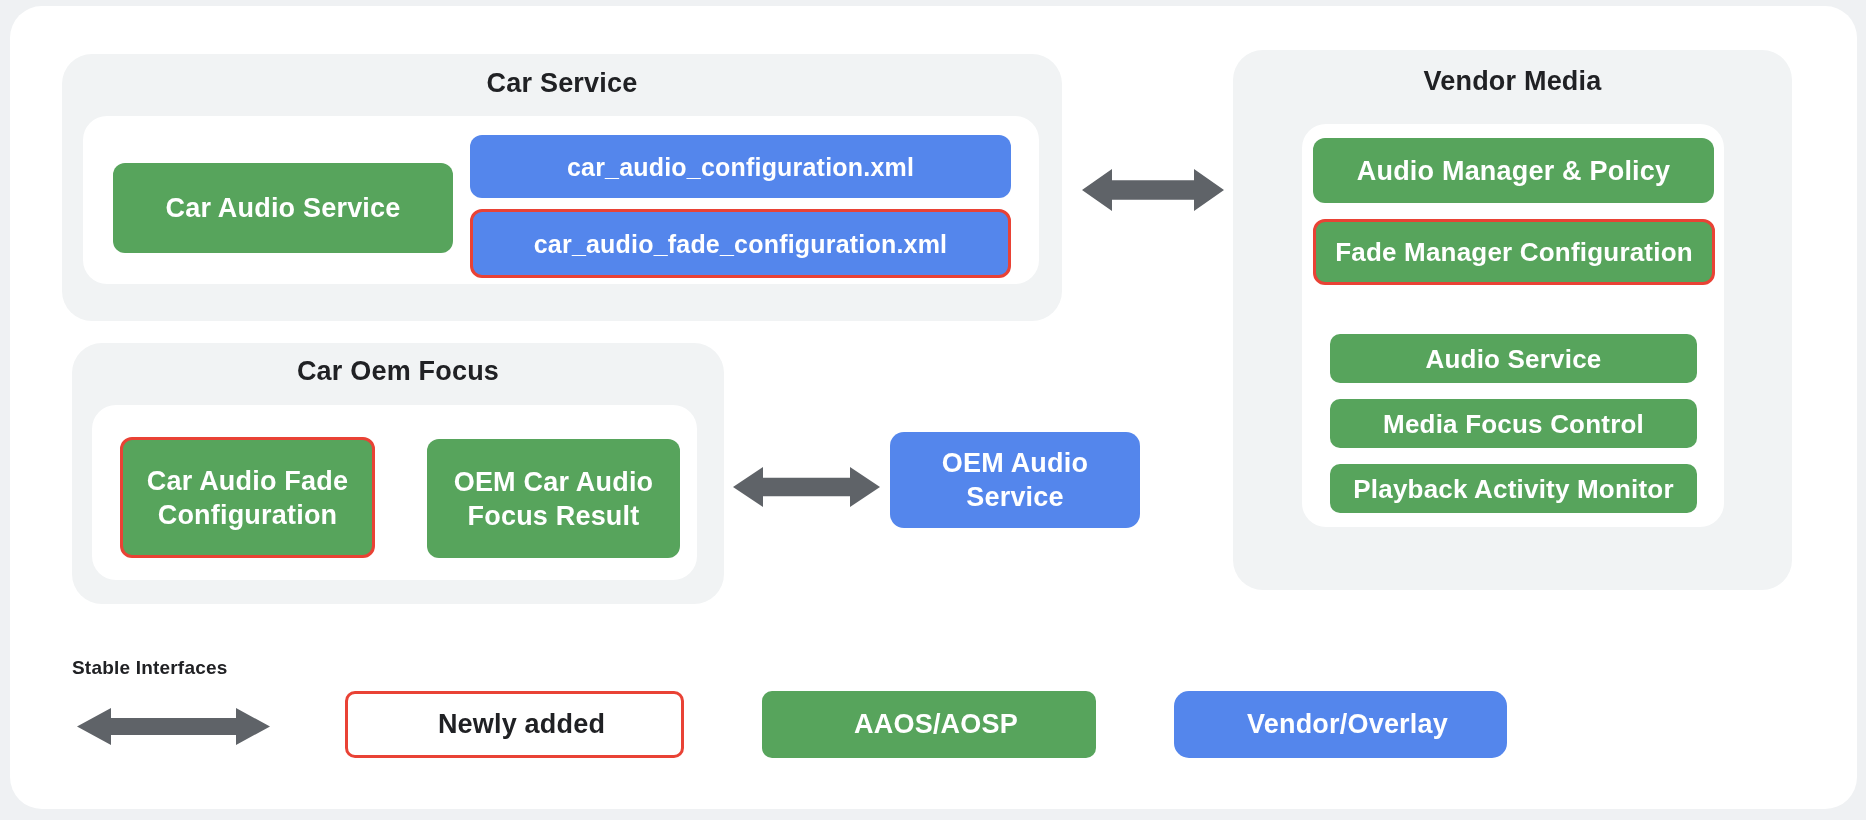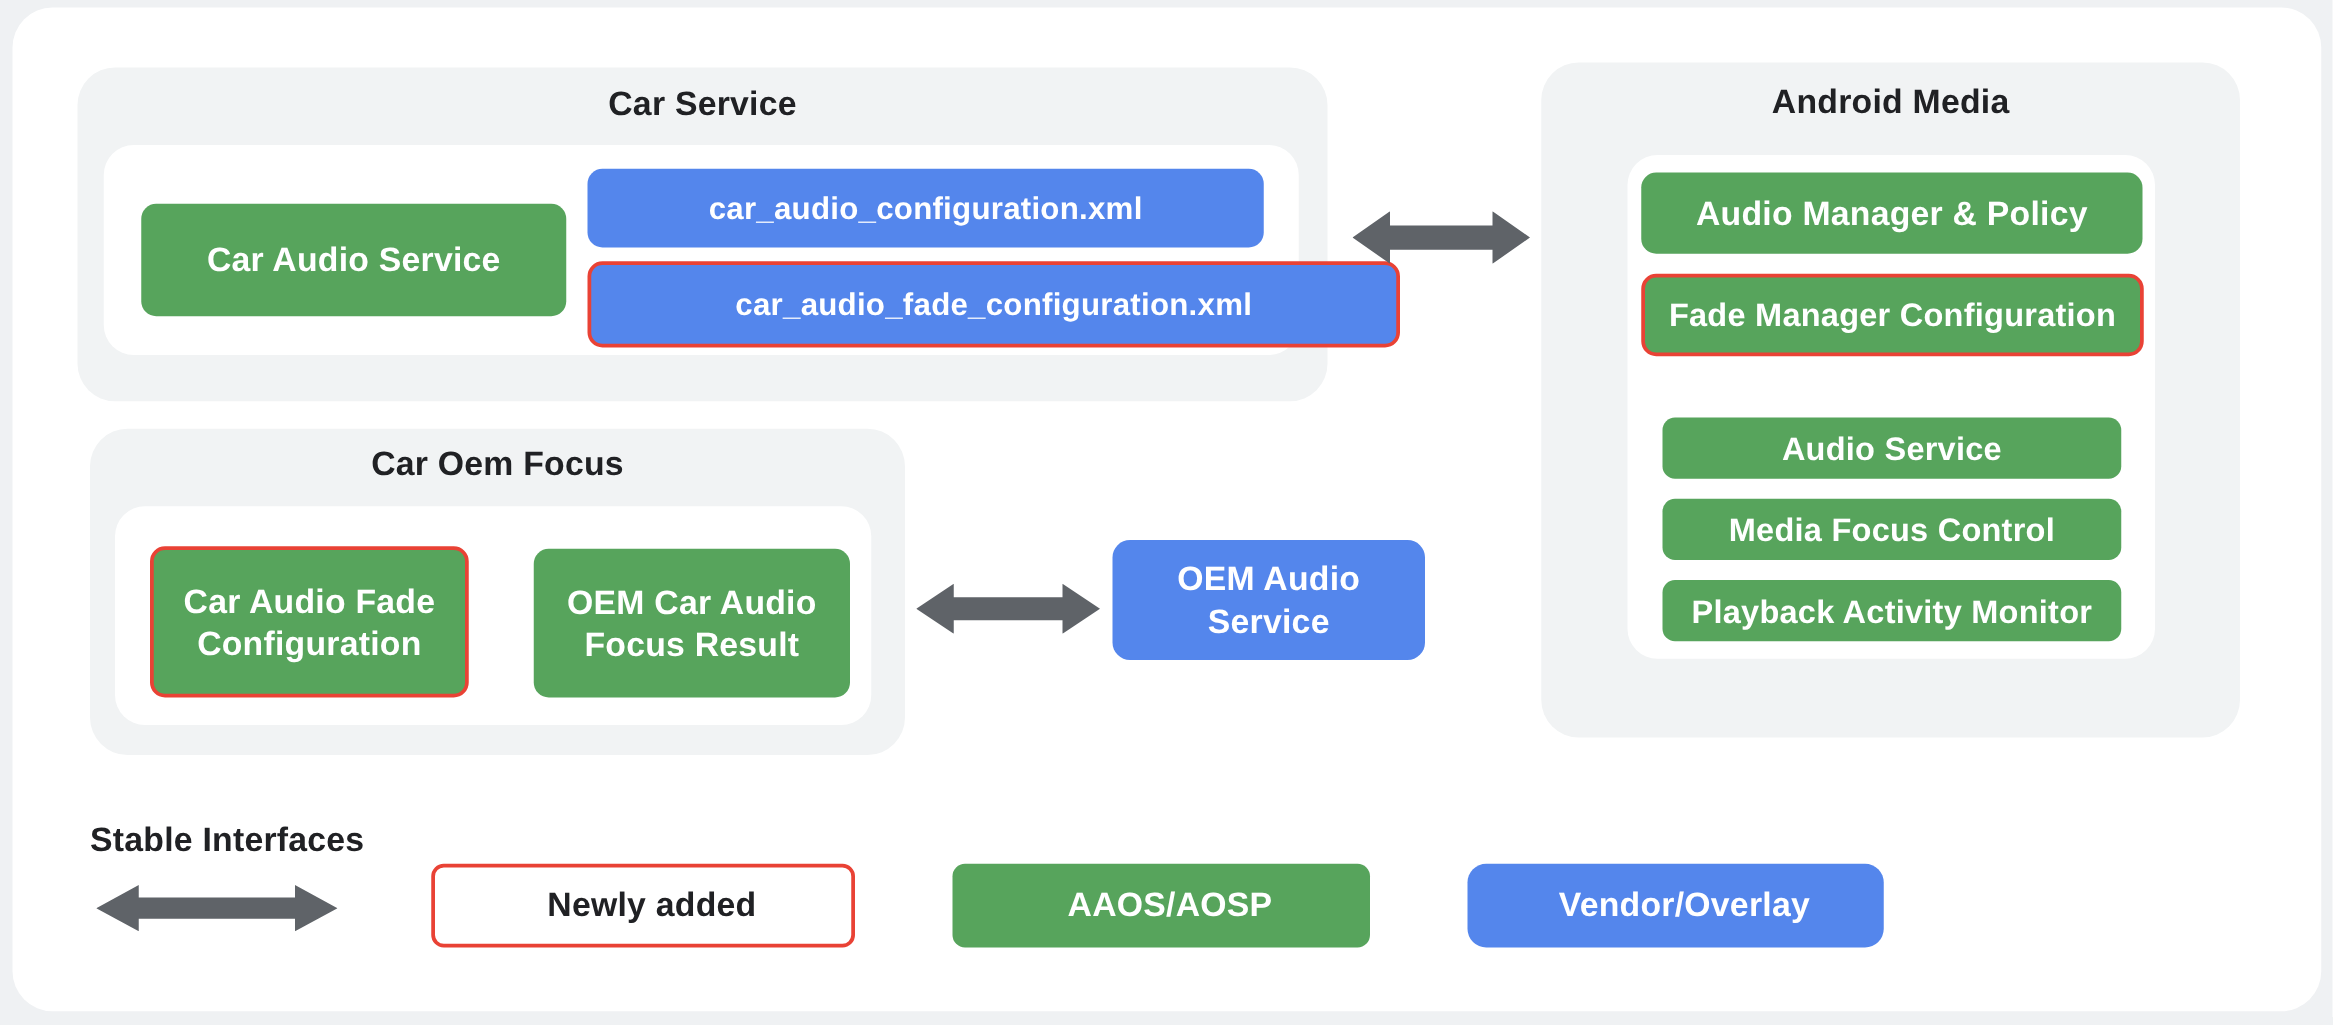--- a/index.html
+++ b/index.html
@@ -35,55 +35,55 @@
     font-size:27px;line-height:34px;border-radius:12px;letter-spacing:.2px;
   }
   .green{background:var(--green);}
   .blue{background:var(--blue);}
   .red-outline{border:3px solid var(--red-outline);}
   .xml{font-size:25px;}
   .narrow{border-radius:10px;font-size:26px;}
   .arrow{position:absolute;color:var(--arrow);}
   .arrow svg{display:block;}
   .legend-label{
-    position:absolute;font-size:27px;font-weight:bold;color:var(--title-text);
+    position:absolute;font-size:19px;font-weight:bold;color:var(--title-text);
     letter-spacing:.2px;
   }
   .legend-box{
     position:absolute;display:flex;align-items:center;justify-content:center;
     font-size:27px;font-weight:bold;border-radius:10px;letter-spacing:.2px;padding-left:14px;
   }
   .legend-white{background:#ffffff;border:3px solid var(--red-outline);color:var(--title-text);}
   .legend-green{background:var(--green);color:var(--node-text);}
   .legend-blue{background:var(--blue);color:var(--node-text);border-radius:15px;}
 </style>
 </head>
 <body>
 
 <div class="card">
 
   <section class="panel" style="left:52px;top:48px;width:1000px;height:267px;">
     <div class="panel-title" style="top:14px;">Car Service</div>
     <div class="inner" style="left:21px;top:62px;width:956px;height:168px;">
       <div class="node green" style="left:30px;top:47px;width:340px;height:90px;">Car Audio Service</div>
       <div class="node blue xml" style="left:387px;top:19px;width:541px;height:63px;">car_audio_configuration.xml</div>
-      <div class="node blue xml red-outline" style="left:387px;top:93px;width:650px;height:69px;">car_audio_fade_configuration.xml</div>
+      <div class="node blue xml red-outline" style="left:387px;top:93px;width:541px;height:69px;">car_audio_fade_configuration.xml</div>
     </div>
   </section>
 
   <section class="panel" style="left:62px;top:337px;width:652px;height:261px;">
     <div class="panel-title" style="top:13px;">Car Oem Focus</div>
     <div class="inner" style="left:20px;top:62px;width:605px;height:175px;">
       <div class="node green red-outline" style="left:28px;top:32px;width:255px;height:121px;">Car Audio Fade Configuration</div>
       <div class="node green" style="left:335px;top:34px;width:253px;height:119px;">OEM Car Audio Focus Result</div>
     </div>
   </section>
 
   <section class="panel" style="left:1223px;top:44px;width:559px;height:540px;">
-    <div class="panel-title" style="top:16px;">Android Media</div>
+    <div class="panel-title" style="top:16px;">Vendor Media</div>
     <div class="inner" style="left:69px;top:74px;width:422px;height:403px;">
       <div class="node green" style="left:11px;top:14px;width:401px;height:65px;">Audio Manager &amp; Policy</div>
       <div class="node green red-outline" style="left:11px;top:95px;width:402px;height:66px;font-size:26px;">Fade Manager Configuration</div>
       <div class="node green narrow" style="left:28px;top:210px;width:367px;height:49px;">Audio Service</div>
       <div class="node green narrow" style="left:28px;top:275px;width:367px;height:49px;">Media Focus Control</div>
       <div class="node green narrow" style="left:28px;top:340px;width:367px;height:49px;">Playback Activity Monitor</div>
     </div>
   </section>
 
   <div class="node blue" style="left:880px;top:426px;width:250px;height:96px;border-radius:14px;">OEM Audio Service</div>

